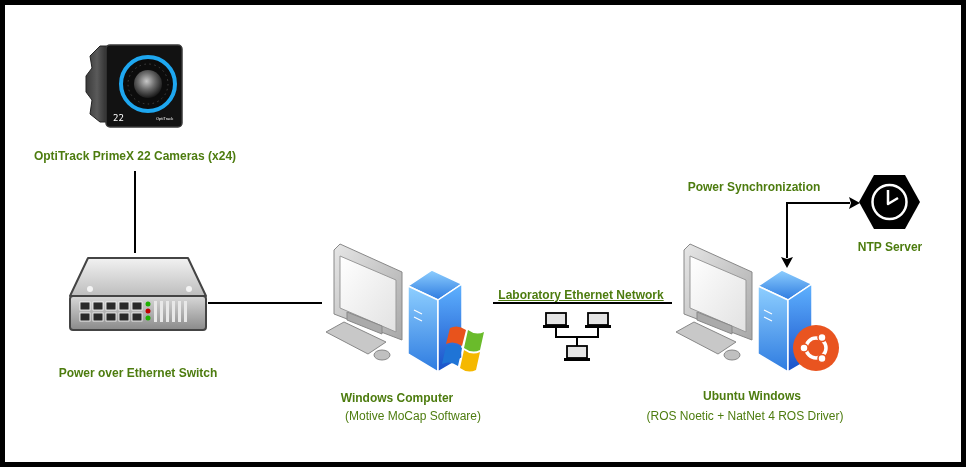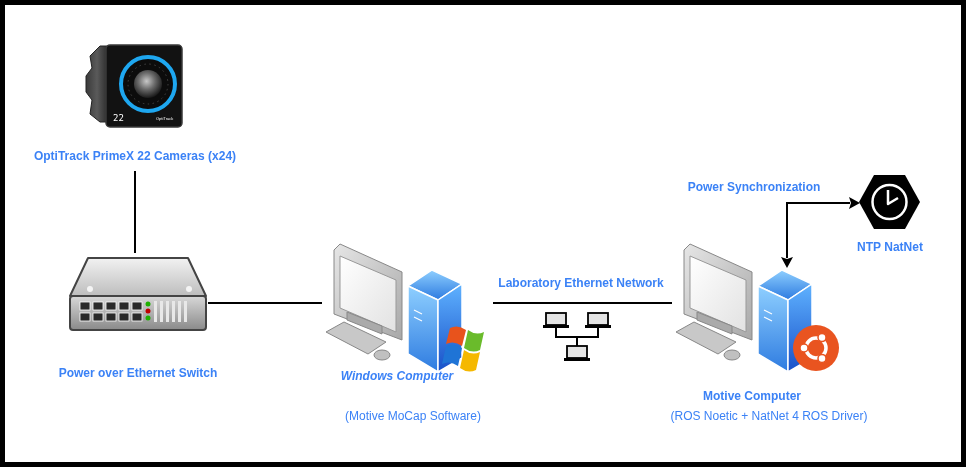--- a/index.html
+++ b/index.html
@@ -1,18 +1,18 @@
 <!DOCTYPE html>
 <html><head>
 <meta charset="utf-8">
 <style>
   html, body { margin: 0; padding: 0; background: #ffffff; }
   body { width: 966px; height: 467px; position: relative; overflow: hidden; font-family: "Liberation Sans", sans-serif; }
   .frame { position: absolute; left: 0; top: 0; width: 966px; height: 467px; box-sizing: border-box; border: 5px solid #000; background: #fff; }
-  .lbl { position: absolute; font-size: 12px; color: #3b82f6; white-space: nowrap; text-align: right; transform: translateX(-50%); }
+  .lbl { position: absolute; font-size: 12px; color: #4d7c0f; white-space: nowrap; text-align: right; transform: translateX(-50%); }
   .bold { font-weight: bold; }
   svg.diagram { position: absolute; left: 0; top: 0; }
 </style>
 </head>
 <body>
 
 <div class="frame"></div>
 
 <svg class="diagram" width="966" height="467" viewBox="0 0 966 467">
   <defs>
@@ -153,19 +153,19 @@
 
   <g>
     <polygon points="874,175 905,175 920,202 905,229 874,229 859,202" fill="#000"></polygon>
     <circle cx="889.5" cy="202" r="17" fill="none" stroke="#fff" stroke-width="2.5"></circle>
     <polyline points="888,190 888,204 898,198" fill="none" stroke="#fff" stroke-width="2.5" stroke-linejoin="round"></polyline>
   </g>
 </svg>
 
 <div class="lbl bold" style="left:135px; top:149px;">OptiTrack PrimeX 22 Cameras (x24)</div>
 <div class="lbl bold" style="left:138px; top:346px;margin-top:20px;">Power over Ethernet Switch</div>
-<div class="lbl bold" style="left:397px; top:369px;font-style:italic;">Windows Computer</div>
+<div class="lbl bold" style="left:397px; top:391px;">Windows Computer</div>
 <div class="lbl" style="left:413px; top:409px;">(Motive MoCap Software)</div>
-<div class="lbl bold" style="left:581px; top:276px;">Laboratory Ethernet Network</div>
-<div class="lbl bold" style="left:752px; top:389px;">Motive Computer</div>
-<div class="lbl" style="left:769px; top:409px;">(ROS Noetic + NatNet 4 ROS Driver)</div>
+<div class="lbl bold" style="left:581px; top:288px;text-decoration:underline;">Laboratory Ethernet Network</div>
+<div class="lbl bold" style="left:752px; top:389px;">Ubuntu Windows</div>
+<div class="lbl" style="left:745px; top:409px;">(ROS Noetic + NatNet 4 ROS Driver)</div>
 <div class="lbl bold" style="left:754px; top:180px;">Power Synchronization</div>
-<div class="lbl bold" style="left:890px; top:240px;">NTP NatNet</div>
+<div class="lbl bold" style="left:890px; top:240px;">NTP Server</div>
 
 </body></html>

